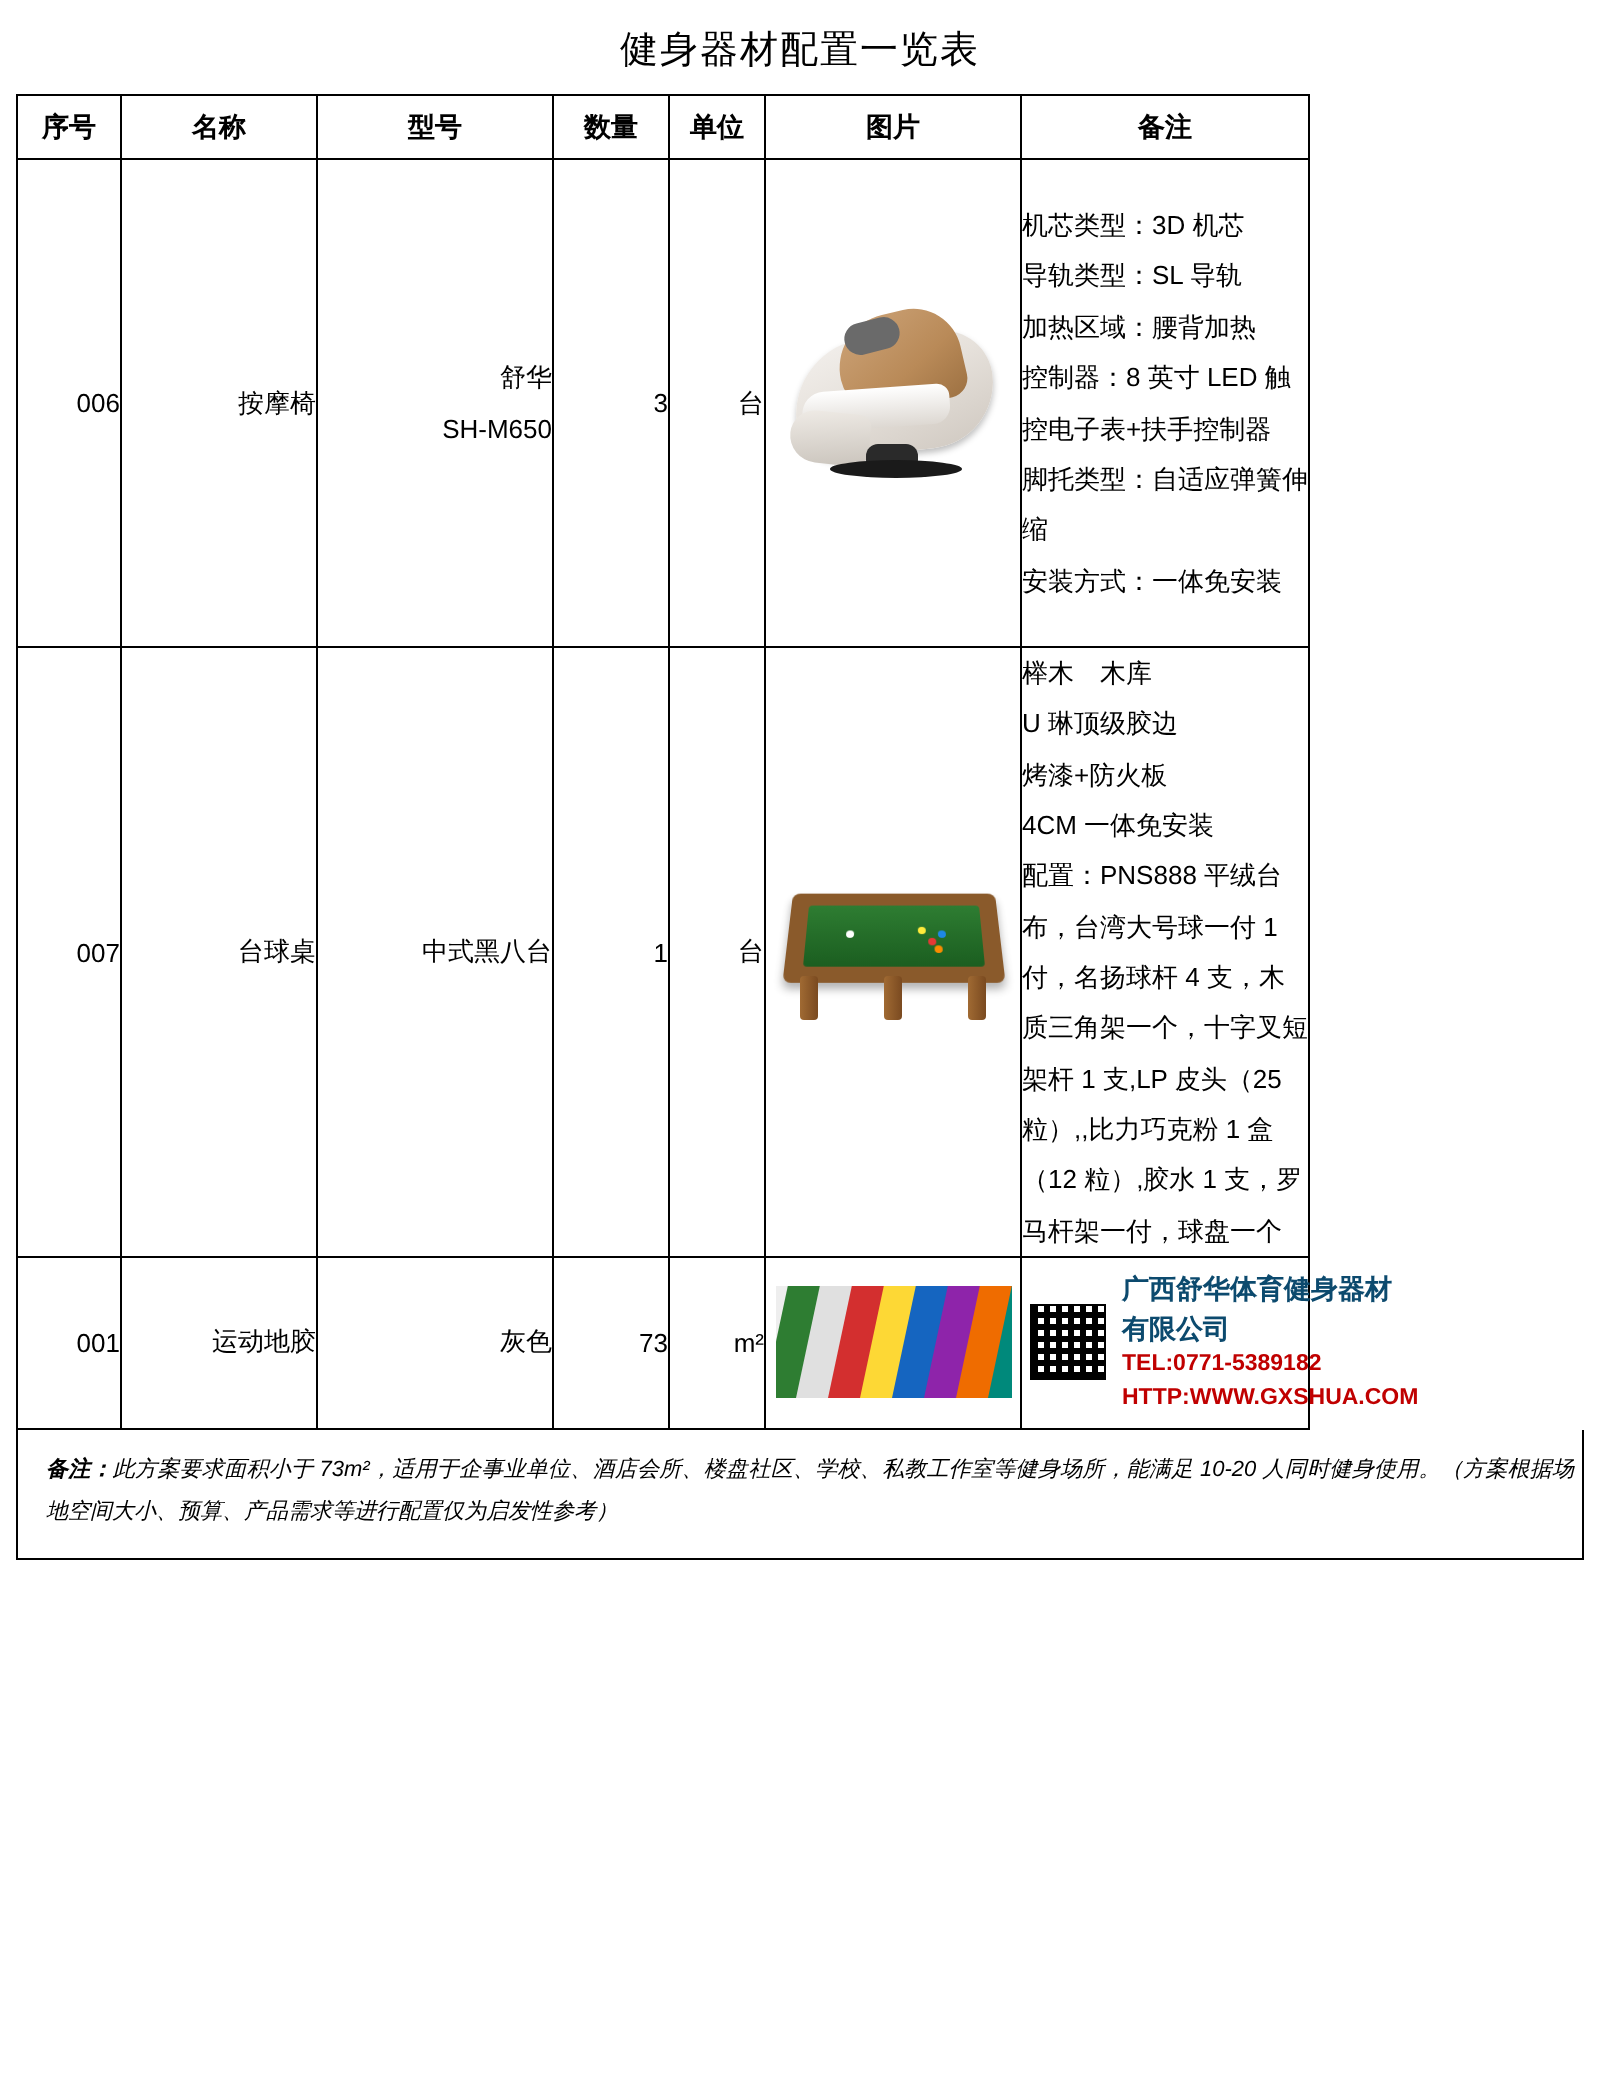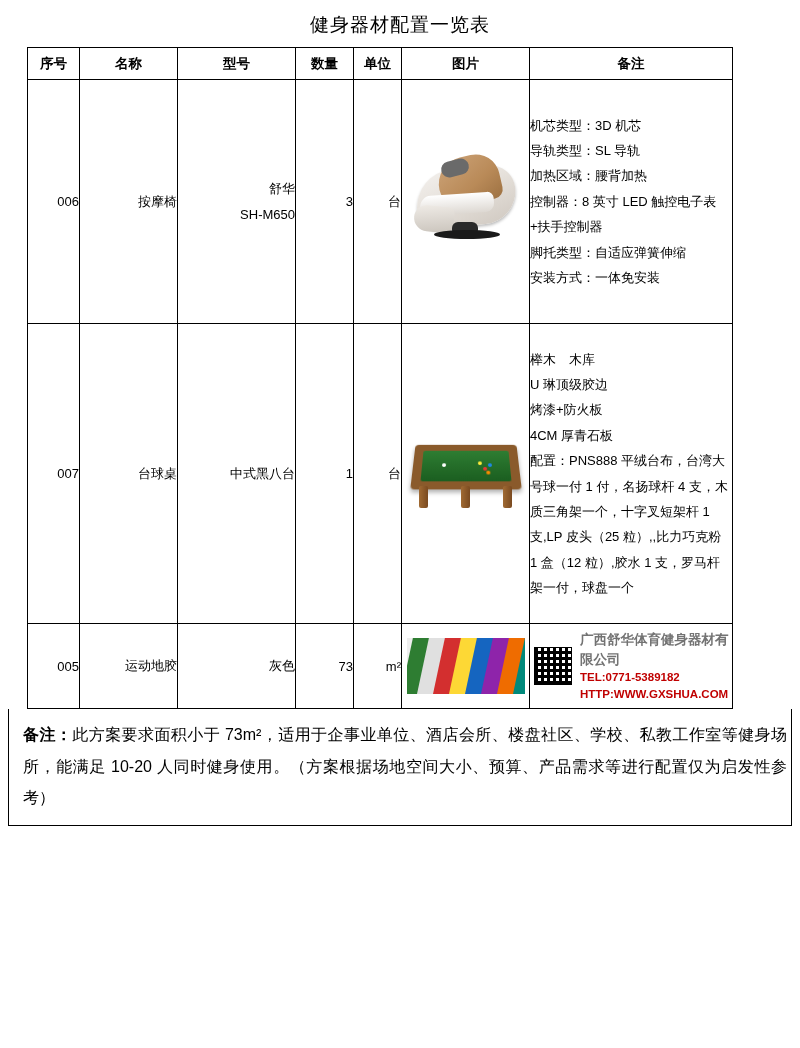--- a/index.html
+++ b/index.html
@@ -22,25 +22,24 @@
     position: relative;
   }
   .doc-title {
     text-align: center;
     font-size: 19px;
     font-weight: normal;
     letter-spacing: 1px;
     padding: 6px 0 9px 0;
   }
   table.main {
-    width: 706px;
+    width: 647px;
     border-collapse: collapse;
     table-layout: fixed;
     border: 1.5px solid #000;
-    margin-left: 19px;
   }
   table.main td, table.main th {
     border: 1px solid #000;
     vertical-align: middle;
     padding: 0;
   }
   thead th {
     height: 32px;
     font-size: 13.5px;
     font-weight: bold;
@@ -229,38 +228,39 @@
     background:
       repeating-linear-gradient(90deg,#000 0 3px,#fff 3px 6px),
       repeating-linear-gradient(0deg,#000 0 3px,#fff 3px 6px);
     background-blend-mode: multiply;
     border: 1px solid #000;
     margin-right: 8px;
     flex: none;
   }
   .logo-text { line-height: 1.45; }
   .logo-name {
-    color: #737373;
+    color: #0c4a6e;
     font-weight: bold;
     font-size: 13.5px;
   }
   .logo-tel, .logo-url {
     color: #c00000;
     font-weight: bold;
     font-size: 11.5px;
     font-family: "Liberation Sans", sans-serif;
   }
   .footer-note {
     border: 1px solid #000;
     border-top: none;
     width: 784px;
     padding: 10px 4px 12px 14px;
-    font-size: 16px;
+    font-size: 11px;
     line-height: 1.95;
     text-align: justify;
+    font-style: italic;
   }
   .footer-note b { font-weight: bold; }
 </style>
 </head>
 <body>
 
 <div class="page">
 
   <div class="doc-title">健身器材配置一览表</div>
 
@@ -337,28 +337,28 @@
             </div>
             <div class="pool-leg" style="left:12px;"></div>
             <div class="pool-leg" style="left:54px;"></div>
             <div class="pool-leg" style="left:96px;"></div>
           </div>
         </td>
         <td class="note">
           <p>榉木　木库</p>
           <p>U 琳顶级胶边</p>
           <p>烤漆+防火板</p>
-          <p>4CM 厚青石板</p>
+          <p>4CM 一体免安装</p>
           <p>配置：PNS888 平绒台布，台湾大号球一付 1 付，名扬球杆 4 支，木质三角架一个，十字叉短架杆 1 支,LP 皮头（25 粒）,,比力巧克粉 1 盒（12 粒）,胶水 1 支，罗马杆架一付，球盘一个</p>
         </td>
       </tr>
 
 
       <tr style="height:62px;">
-        <td class="center">005</td>
+        <td class="center">001</td>
         <td class="center">运动地胶</td>
         <td class="center">灰色</td>
         <td class="center">73</td>
         <td class="center">m²</td>
         <td class="img-cell">
           <div class="floor-art">
             <div class="floor-strip" style="left:-6px;  background:#2e7d32;"></div>
             <div class="floor-strip" style="left:10px; background:#e0e0e0;"></div>
             <div class="floor-strip" style="left:26px; background:#d32f2f;"></div>
             <div class="floor-strip" style="left:42px; background:#fdd835;"></div>

